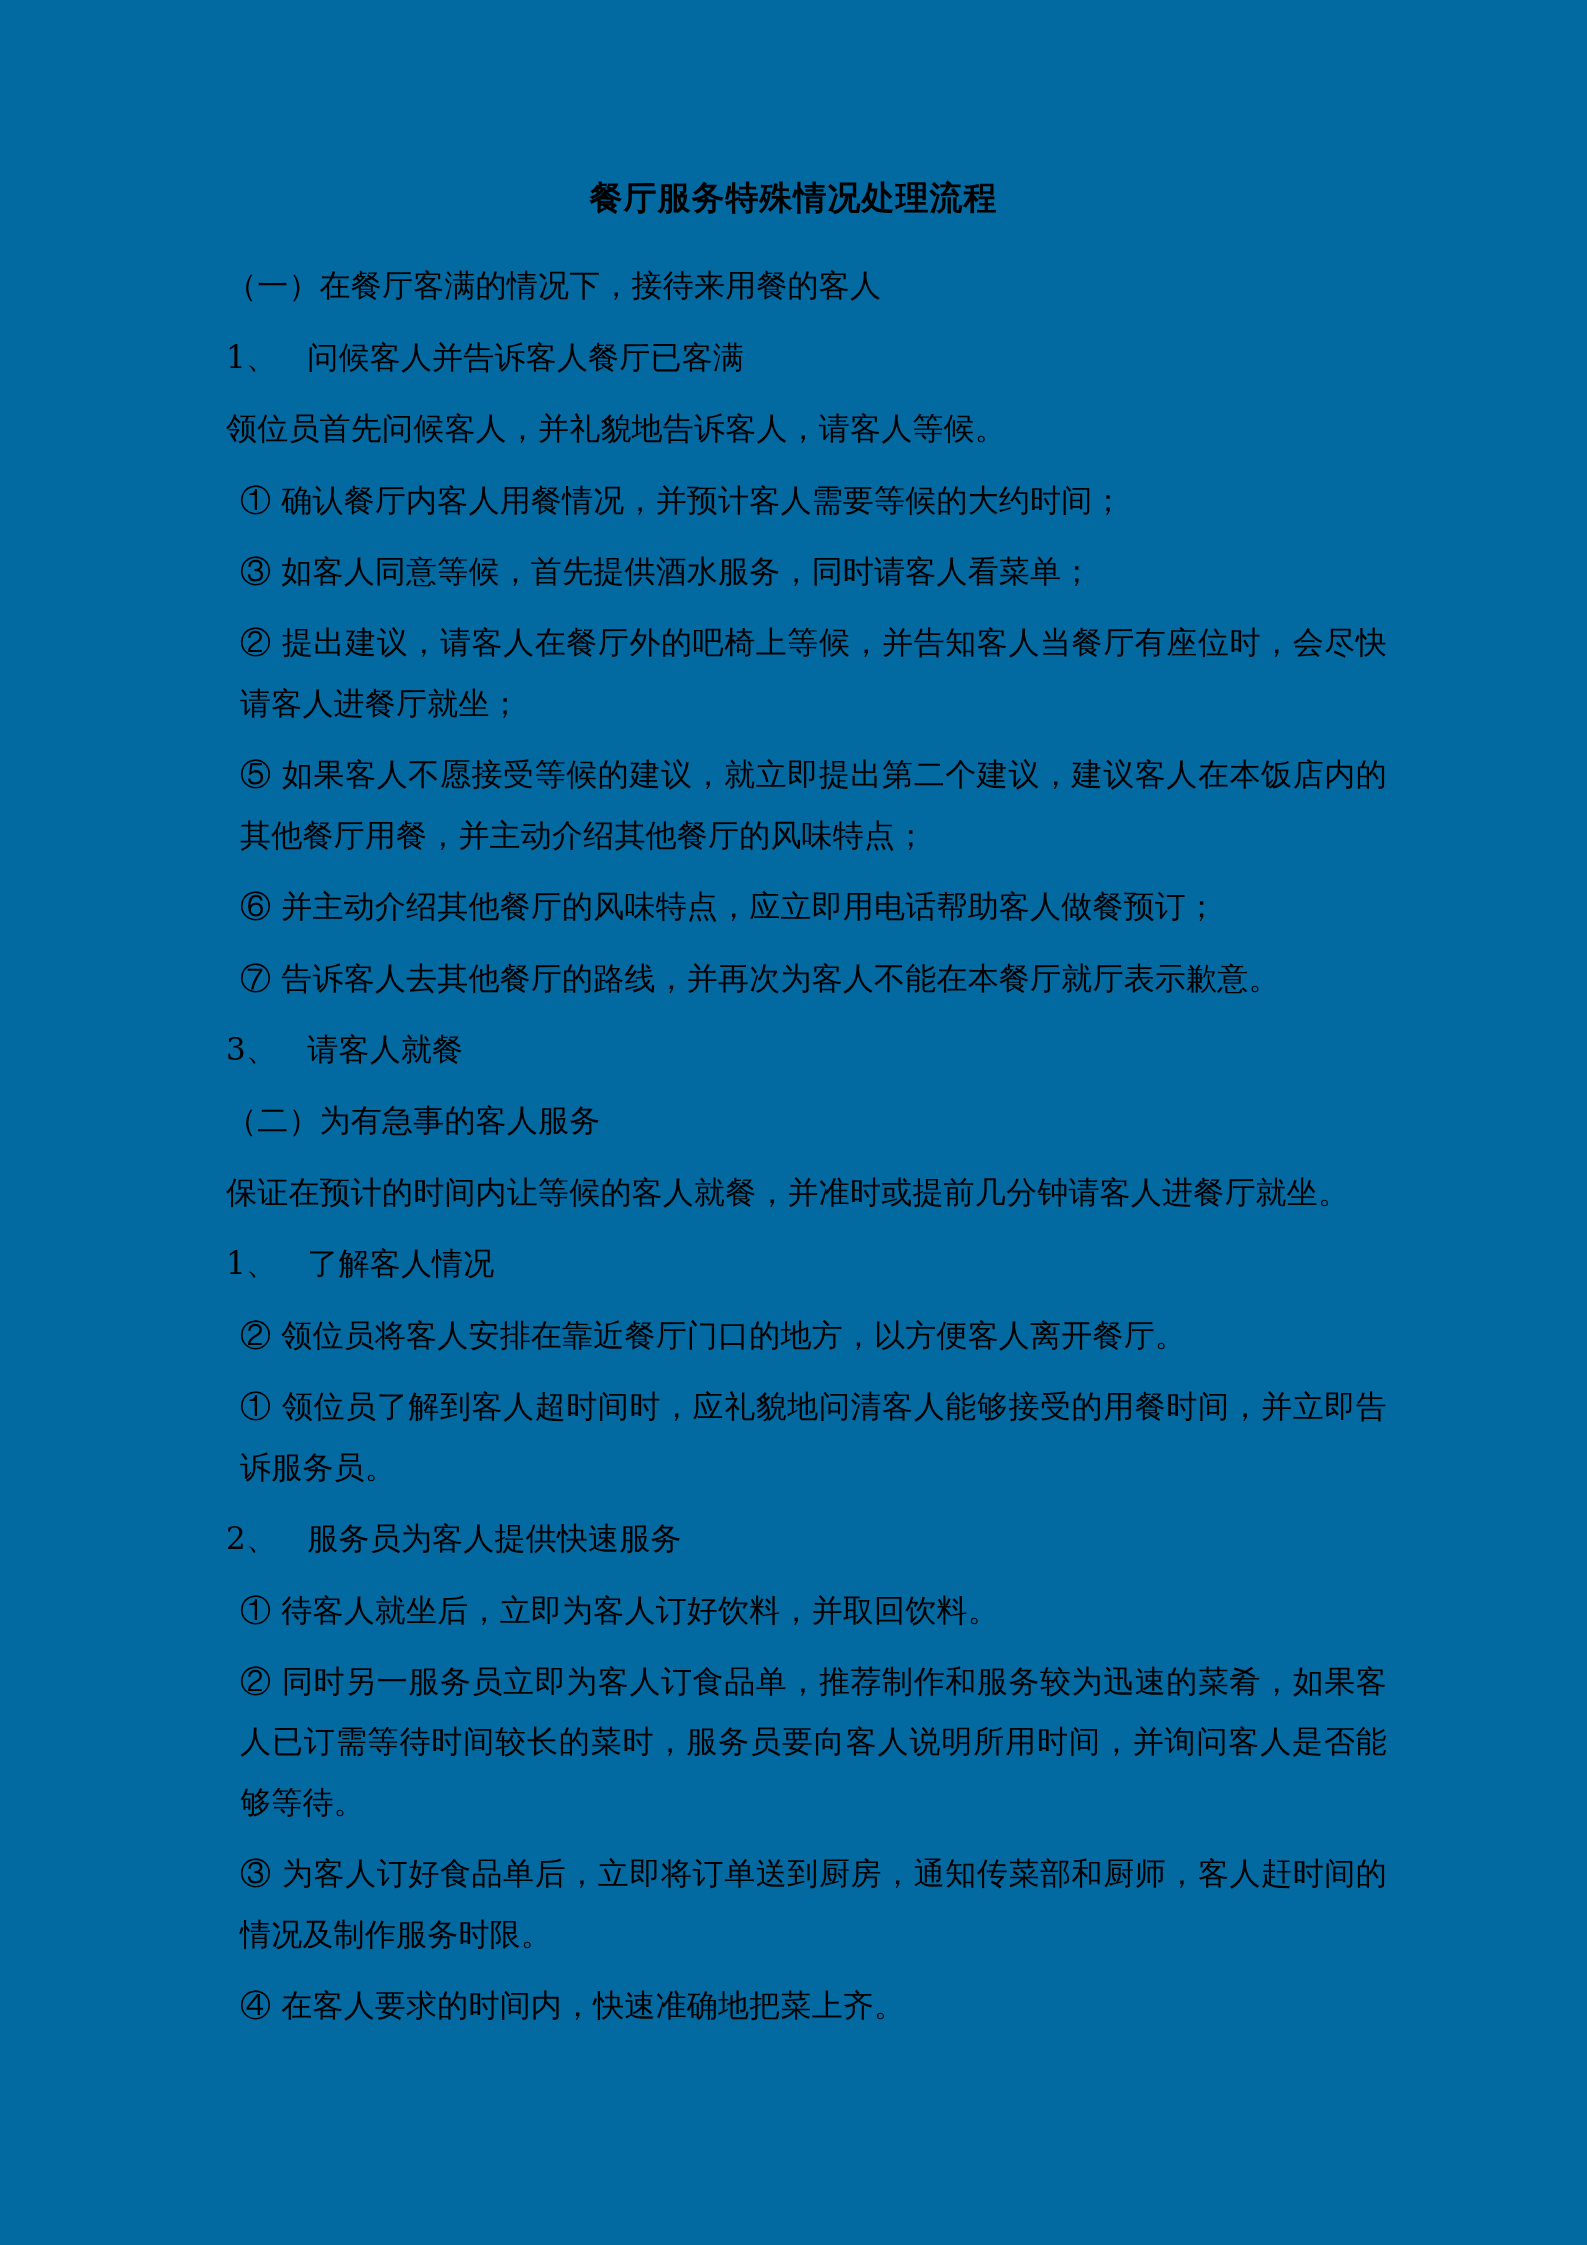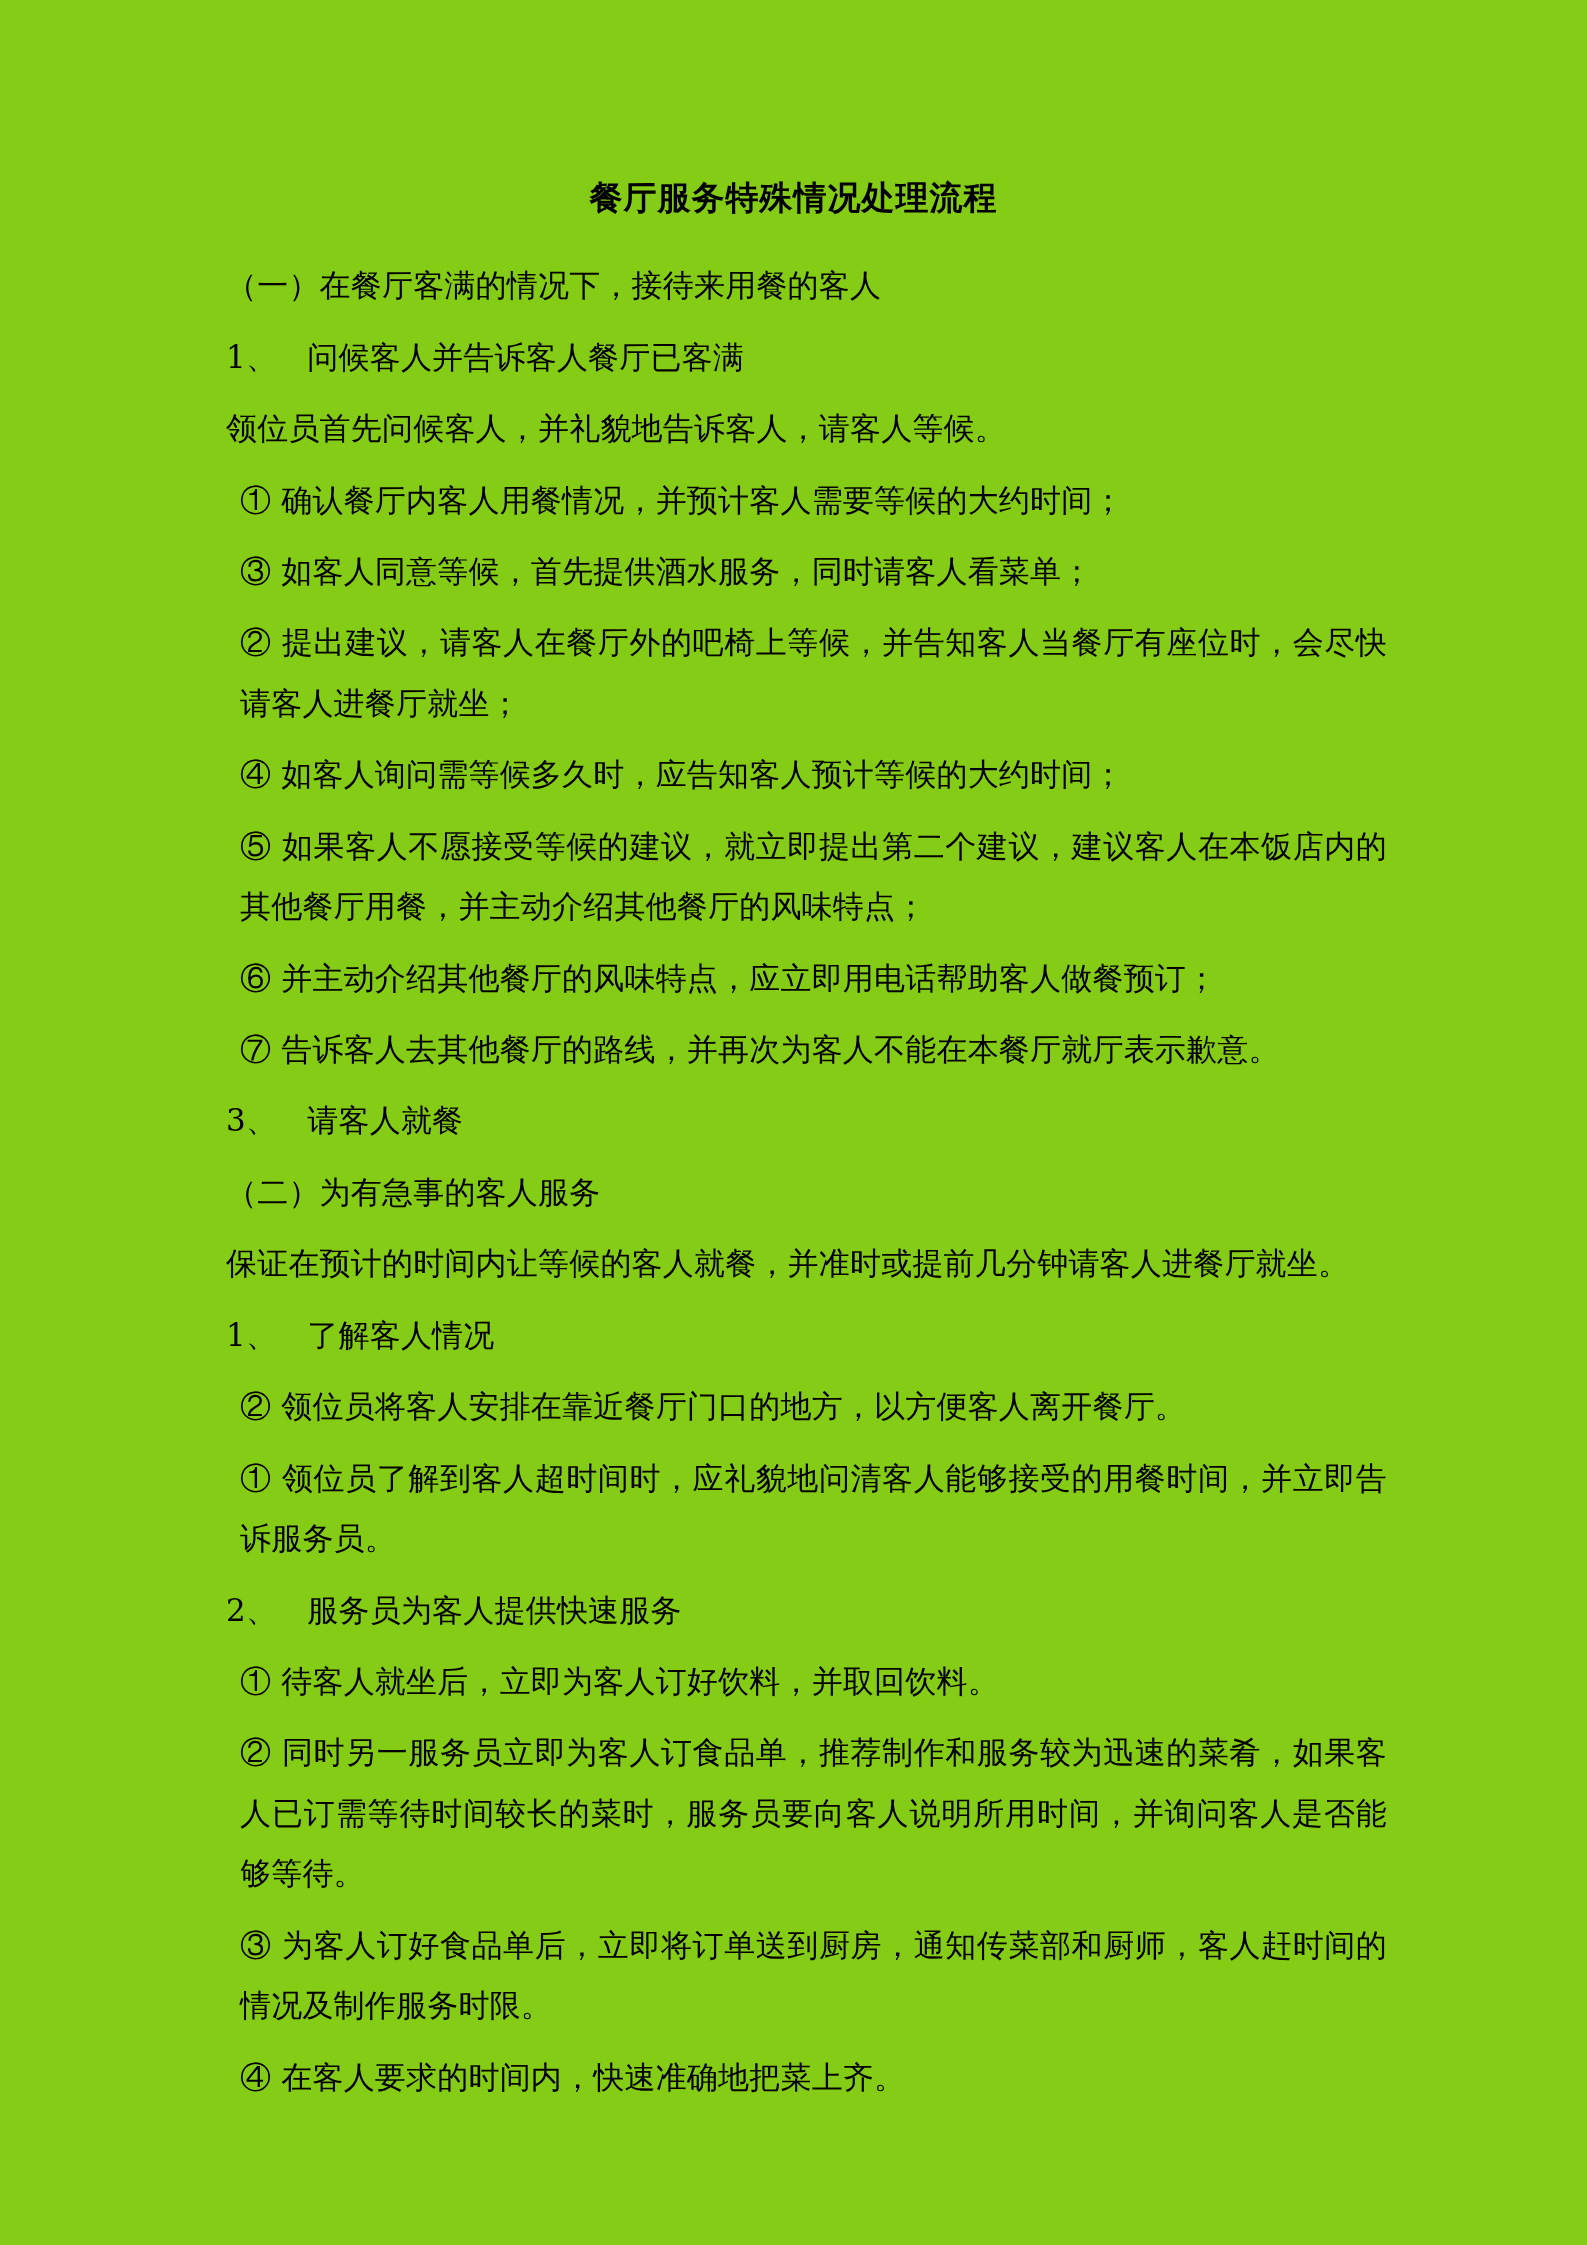--- a/index.html
+++ b/index.html
@@ -8,21 +8,21 @@
     background: #ffffff;
   }
   body {
     font-family: "DejaVu Serif", "Liberation Serif", serif;
     color: #000000;
   }
   .page {
     position: relative;
     width: 1587px;
     height: 2245px;
-    background: #84cc16;
+    background: #0369a1;
     box-sizing: border-box;
     padding: 175px 200px 120px 200px;
     overflow: hidden;
   }
   .doc-title {
     text-align: center;
     font-size: 33px;
     font-weight: bold;
     line-height: 1.4;
     margin: 0 0 34px 0;
@@ -66,21 +66,20 @@
 
   <p class="para hang">领位员首先问候客人，并礼貌地告诉客人，请客人等候。</p>
 
 
   <p class="para item"><span>①</span>&nbsp;<span>确认餐厅内客人用餐情况，并预计客人需要等候的大约时间；</span></p>
 
   <p class="para item"><span>③</span>&nbsp;<span>如客人同意等候，首先提供酒水服务，同时请客人看菜单；</span></p>
 
   <p class="para item"><span>②</span>&nbsp;<span>提出建议，请客人在餐厅外的吧椅上等候，并告知客人当餐厅有座位时，会尽快请客人进餐厅就坐；</span></p>
 
-  <p class="para item"><span>④</span>&nbsp;<span>如客人询问需等候多久时，应告知客人预计等候的大约时间；</span></p>
 
   <p class="para item"><span>⑤</span>&nbsp;<span>如果客人不愿接受等候的建议，就立即提出第二个建议，建议客人在本饭店内的其他餐厅用餐，并主动介绍其他餐厅的风味特点；</span></p>
 
   <p class="para item"><span>⑥</span>&nbsp;<span>并主动介绍其他餐厅的风味特点，应立即用电话帮助客人做餐预订；</span></p>
 
   <p class="para item"><span>⑦</span>&nbsp;<span>告诉客人去其他餐厅的路线，并再次为客人不能在本餐厅就厅表示歉意。</span></p>
 
   <p class="para indent-num"><span>3、</span>&nbsp;&nbsp;&nbsp;<span>请客人就餐</span></p>
 
   <p class="para indent1">（二）为有急事的客人服务</p>

